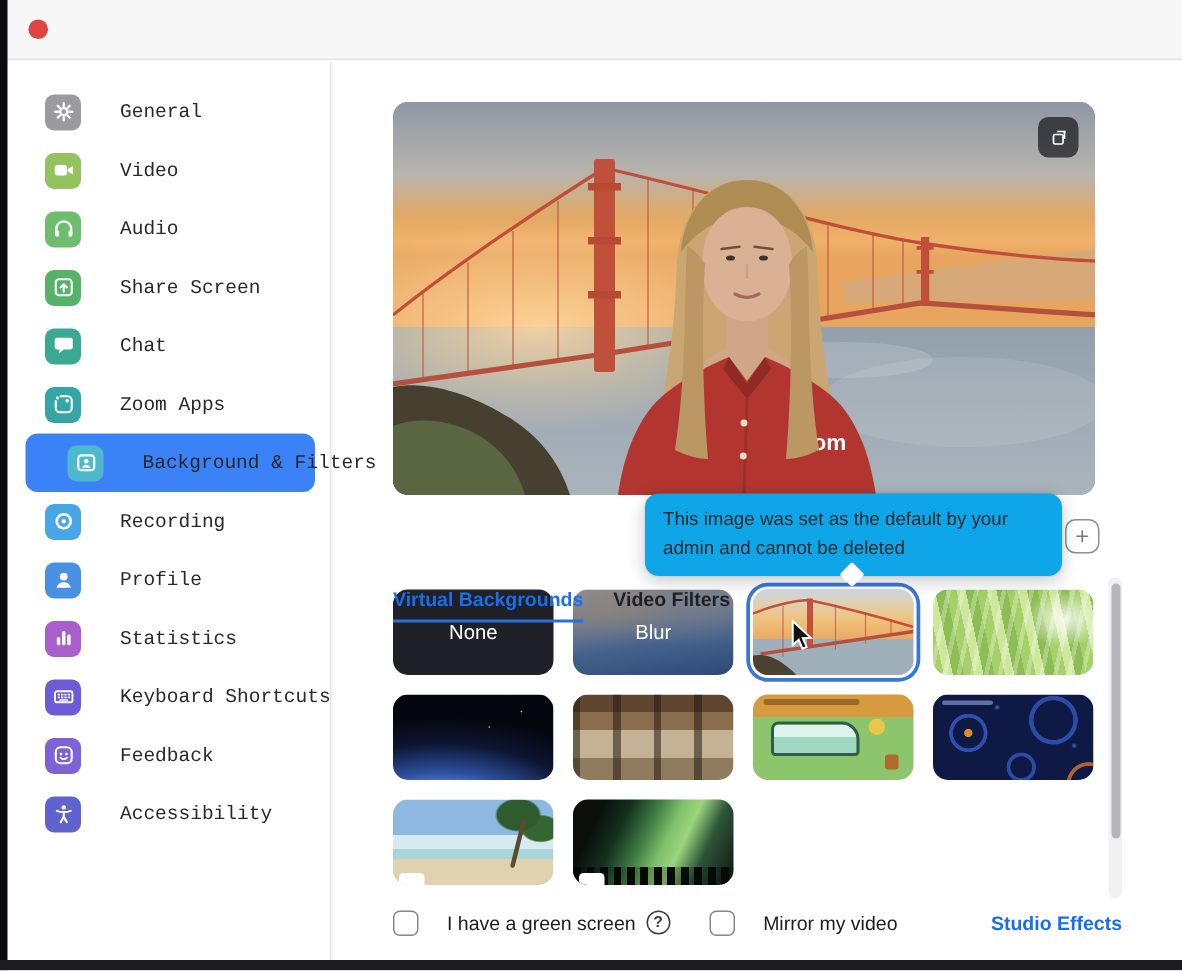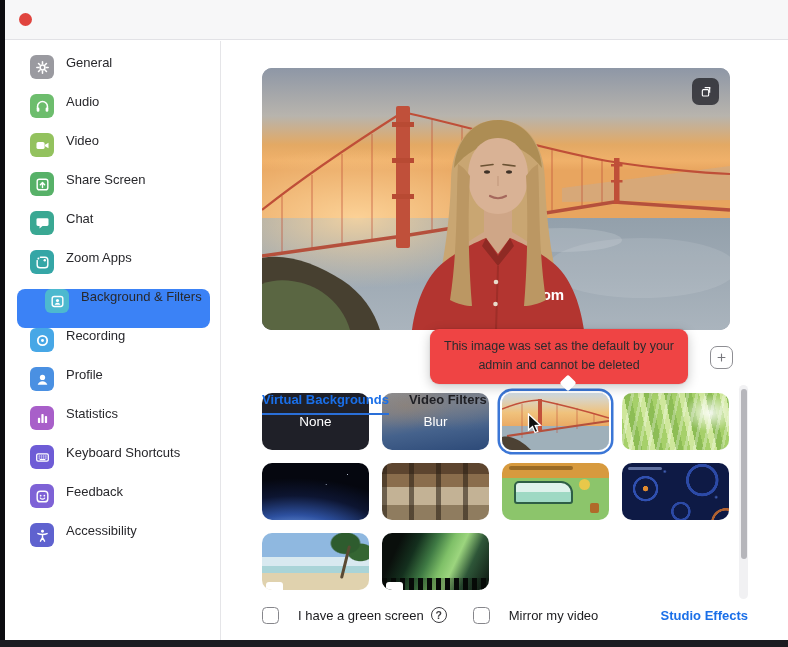--- a/index.html
+++ b/index.html
@@ -11,21 +11,21 @@
   .edge-bottom { position:absolute; left:0; bottom:0; width:788px; height:7px; background:#1b1c21; z-index:50; }
 
   
   .titlebar { position:absolute; left:5px; top:0; right:0; height:40px; background:#f7f7f8; border-bottom:1px solid #e2e2e6; z-index:10; }
   .traffic-red { position:absolute; left:14px; top:13px; width:13px; height:13px; border-radius:50%; background:#e0443e; }
   .win-title { position:absolute; left:0; right:0; top:11px; text-align:center; font-size:15px; font-weight:700; color:#161616; }
 
   
   .sidebar { position:absolute; left:5px; top:41px; width:215px; bottom:7px; background:#fff; padding-top:14px; }
   .side-divider { position:absolute; left:220px; top:41px; bottom:7px; width:1px; background:#e5e5e8; }
-  .side-item { display:flex; gap:12px; height:39px; margin:0 10px 0 12px; padding-left:13px; border-radius:8px; cursor:default; }
+  .side-item { display:flex; align-items:center; gap:26px; height:39px; margin:0 10px 0 12px; padding-left:13px; border-radius:8px; cursor:default;font-family:Liberation Mono, monospace; }
   .side-item.selected { background:#3b82f6;padding-left:28px; }
   .side-icon { width:24px; height:24px; border-radius:6px; flex:0 0 auto; display:flex; align-items:center; justify-content:center; }
   .side-icon svg { width:17px; height:17px; }
   .side-label { font-size:13px; color:#28282c; white-space:nowrap; }
 
   .ic-general{background:#9a9aa0} .ic-video{background:#93c25e} .ic-audio{background:#6dbd6d}
   .ic-share{background:#57b168} .ic-phone{background:#4db380} .ic-chat{background:#3aa893}
   .ic-apps{background:#35a6a6} .ic-bg{background:#4db9cf} .ic-rec{background:#47a7e6}
   .ic-prof{background:#4a90e2} .ic-stat{background:#a85fc9} .ic-feed{background:#7e62d6}
   .ic-kbd{background:#6e5cd6} .ic-acc{background:#5f62cf}
@@ -34,22 +34,22 @@
   .preview { position:absolute; left:262px; top:68px; width:468px; height:262px; border-radius:10px; overflow:hidden; background:#8e97a6; }
   .cam-flip { position:absolute; right:11px; top:10px; width:27px; height:27px; border-radius:7px; background:rgba(40,40,46,.82); display:flex; align-items:center; justify-content:center; }
 
   
   .tabs { position:absolute; left:262px; top:344px; display:flex; gap:20px; z-index:2; }
   .tab { font-size:13px; font-weight:700; padding-bottom:6px; color:#1f1f24; cursor:default;margin-top:48px; }
   .tab.active { color:#1a6fe8; border-bottom:2.5px solid #2a6fd8; }
   .add-btn { position:absolute; left:710px; top:346px; width:23px; height:23px; border:1.5px solid #8e8e93; border-radius:7px; background:#fff; display:flex; align-items:center; justify-content:center; z-index:2; }
 
   
-  .tooltip { position:absolute; left:430px; top:329px; width:258px; background:#ef4444; border-radius:9px; padding:8px 12px 9px;
-             box-shadow:0 3px 12px rgba(0,0,0,.22), 0 0 0 1px rgba(0,0,0,.04); z-index:20; text-align:center; }
+  .tooltip { position:absolute; left:430px; top:329px; width:278px; background:#0ea5e9; border-radius:9px; padding:8px 12px 9px;
+             box-shadow:0 3px 12px rgba(0,0,0,.22), 0 0 0 1px rgba(0,0,0,.04); z-index:20; text-align:left; }
   .tooltip .tline { font-size:12.5px; color:#2b2b2e; line-height:1.5; white-space:nowrap; }
   .tooltip-arrow { position:absolute; left:132px; bottom:-5px; width:12px; height:12px; background:#fff; transform:rotate(45deg); border-radius:2px; }
 
   
   .grid { position:absolute; left:262px; top:393px; width:468px; display:grid; grid-template-columns:repeat(4,107px); grid-auto-rows:57px; gap:13px; z-index:1; }
   .thumb { position:relative; border-radius:10px; overflow:hidden; display:flex; align-items:center; justify-content:center; }
   .thumb.selected { box-shadow:0 0 0 2px #fff, 0 0 0 4.5px #3b76d6; }
   .thumb-label { font-size:13.5px; color:#fff; z-index:2; }
   .notch { position:absolute; left:4px; bottom:-3px; width:17px; height:11px; background:#fff; border-radius:3px; }
 
@@ -125,37 +125,37 @@
         <svg viewBox="0 0 24 24">
             <g stroke="#fff" stroke-width="2.2" fill="none" stroke-linecap="round">
               <circle cx="12" cy="12" r="3.4"></circle>
               <path d="M12 4v2.6M12 17.4V20M4 12h2.6M17.4 12H20M6.4 6.4l1.8 1.8M15.8 15.8l1.8 1.8M17.6 6.4l-1.8 1.8M8.2 15.8l-1.8 1.8"></path>
             </g>
           </svg>
       </span>
       <span class="side-label">General</span>
     </div>
     <div class="side-item">
+      <span class="side-icon ic-video">
+        <svg viewBox="0 0 24 24">
+            <rect x="3.5" y="7" width="11.5" height="10" rx="2.6" fill="#fff"></rect>
+            <path d="M15.5 11l5-3v8l-5-3z" fill="#fff"></path>
+          </svg>
+      </span>
+      <span class="side-label">Video</span>
+    </div>
+    <div class="side-item">
       <span class="side-icon ic-audio">
         <svg viewBox="0 0 24 24">
             <path d="M5 15v-3a7 7 0 0 1 14 0v3" stroke="#fff" stroke-width="2.2" fill="none" stroke-linecap="round"></path>
             <rect x="3.8" y="13.5" width="3.8" height="6" rx="1.8" fill="#fff"></rect>
             <rect x="16.4" y="13.5" width="3.8" height="6" rx="1.8" fill="#fff"></rect>
           </svg>
       </span>
       <span class="side-label">Audio</span>
-    </div>
-    <div class="side-item">
-      <span class="side-icon ic-video">
-        <svg viewBox="0 0 24 24">
-            <rect x="3.5" y="7" width="11.5" height="10" rx="2.6" fill="#fff"></rect>
-            <path d="M15.5 11l5-3v8l-5-3z" fill="#fff"></path>
-          </svg>
-      </span>
-      <span class="side-label">Video</span>
     </div>
     <div class="side-item">
       <span class="side-icon ic-share">
         <svg viewBox="0 0 24 24">
             <rect x="4.5" y="4.5" width="15" height="15" rx="3" fill="none" stroke="#fff" stroke-width="2"></rect>
             <path d="M12 16.2V9.6M9 12.2L12 9.2l3 3" stroke="#fff" stroke-width="2" fill="none" stroke-linecap="round" stroke-linejoin="round"></path>
           </svg>
       </span>
       <span class="side-label">Share Screen</span>
     </div>

